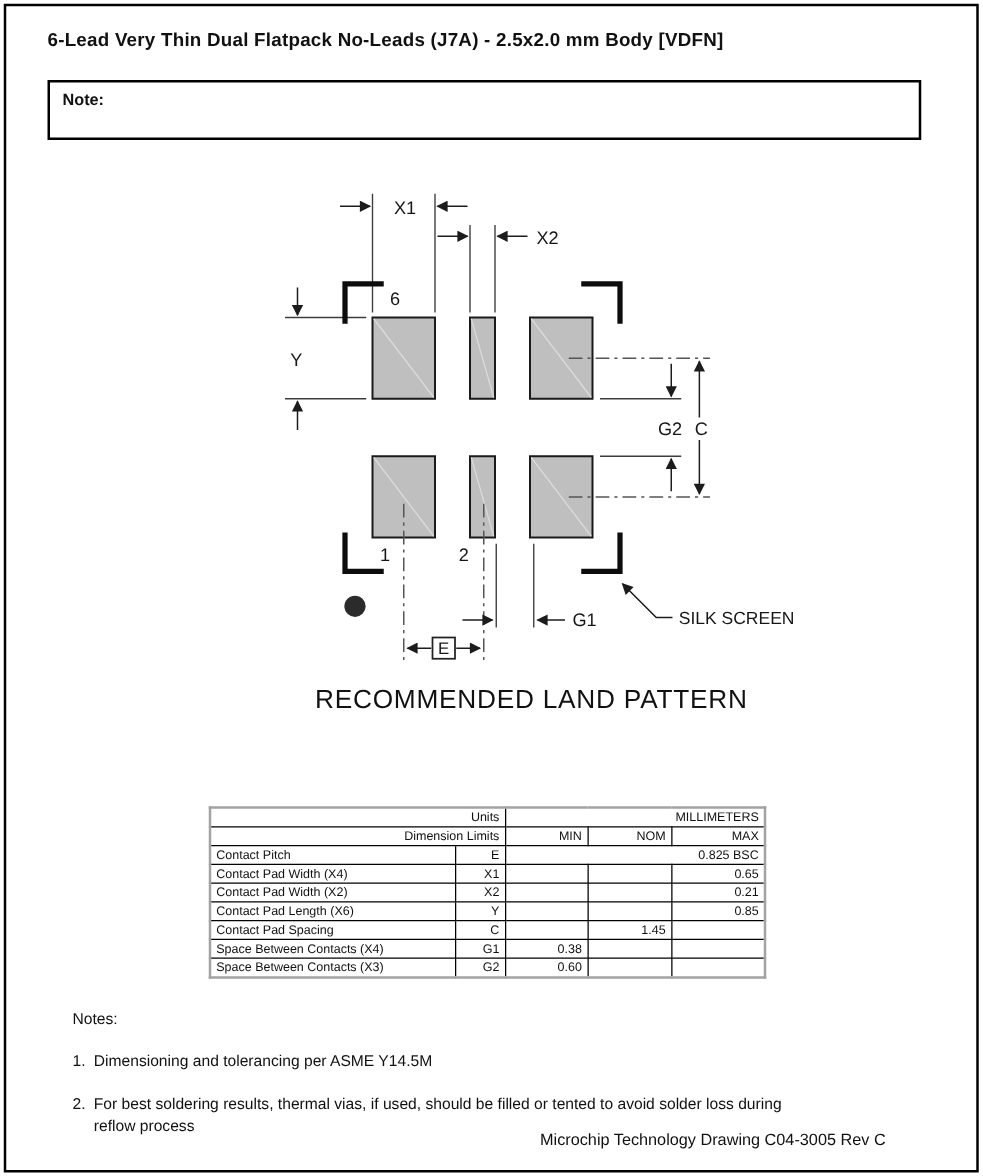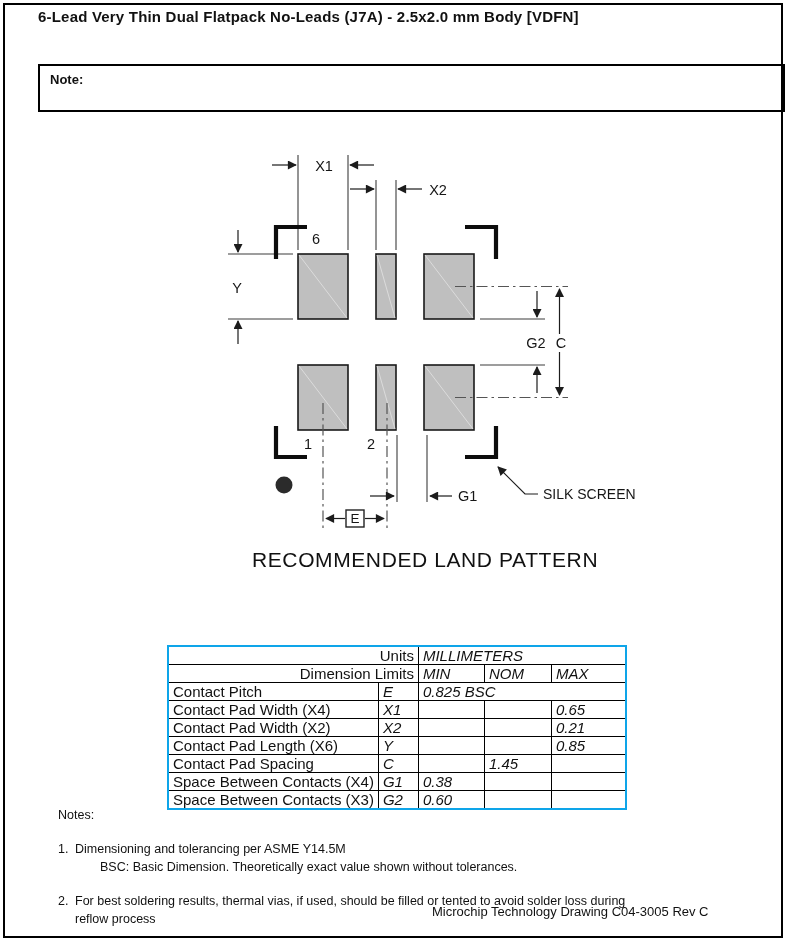--- a/index.html
+++ b/index.html
@@ -1,33 +1,33 @@
 <!DOCTYPE html>
 <html><head>
 <meta charset="utf-8">
 <style>
   html,body{margin:0;padding:0;background:#fff;}
   .page-wrap{position:relative;width:786px;height:941px;background:#fff;
     font-family:"Liberation Sans", sans-serif;color:#111;overflow:hidden;}
   .page-border{position:absolute;left:3px;top:3px;width:776px;height:931px;
     border:2px solid #000;}
-  .doc-title{position:absolute;left:38px;top:8px;font-size:15px;font-weight:bold;
+  .doc-title{position:absolute;left:38px;top:24px;font-size:15px;font-weight:bold;
     letter-spacing:0.2px;white-space:nowrap;text-align:right;}
   .note-box{position:absolute;left:38px;top:64px;width:695px;height:44px;
-    border:2px solid #000;padding-left:48px;}
+    border:2px solid #000;}
   .note-label{position:absolute;left:10px;top:6px;font-size:13px;font-weight:bold;}
   .note-text{position:absolute;left:62px;top:6px;font-size:13px;line-height:18px;width:620px;}
   .drawing-svg{position:absolute;left:0;top:140px;}
   .drawing-caption{position:absolute;left:252px;top:548px;font-size:21px;
     letter-spacing:0.6px;white-space:nowrap;}
   table.dims{position:absolute;left:167px;top:645px;border-collapse:collapse;
-    border:2px solid #0ea5e9;font-size:15px;table-layout:fixed;}
+    border:2px solid #a3a3a3;font-size:10px;table-layout:fixed;}
   table.dims td{border:1.5px solid #000;height:14px;padding:0 4px;
     overflow:hidden;white-space:nowrap;}
-  td.ra{text-align:right;} td.ctr{text-align:left;padding:0 2px;font-style:italic;}
+  td.ra{text-align:right;} td.ctr{text-align:right;padding:0 2px;}
   .notes-block{position:absolute;left:58px;top:806px;font-size:12.5px;line-height:18px;}
   .notes-item{margin-top:16px;}
   .notes-num{display:inline-block;width:17px;}
   .notes-sub{padding-left:42px;}
   .notes-cont{padding-left:17px;}
   .footer-text{position:absolute;left:432px;top:904px;font-size:13px;white-space:nowrap;}
   svg text{font-family:"Liberation Sans",sans-serif;fill:#161616;}
 </style>
 </head>
 <body>
@@ -204,21 +204,20 @@
         <td class="ctr"></td>
         <td class="ctr"></td>
       </tr>
     </tbody>
   </table>
 
   <div class="notes-block">
     <div>Notes:</div>
     <div class="notes-item">
       <span class="notes-num">1.</span><span>Dimensioning and tolerancing per ASME Y14.5M</span>
-      <div class="notes-sub">BSC: Basic Dimension. Theoretically exact value shown without tolerances.</div>
     </div>
     <div class="notes-item">
       <span class="notes-num">2.</span><span>For best soldering results, thermal vias, if used, should be filled or tented to avoid solder loss during</span>
       <div class="notes-cont">reflow process</div>
     </div>
   </div>
 
   <div class="footer-text">Microchip Technology Drawing C04-3005 Rev C</div>
 </div>
 

